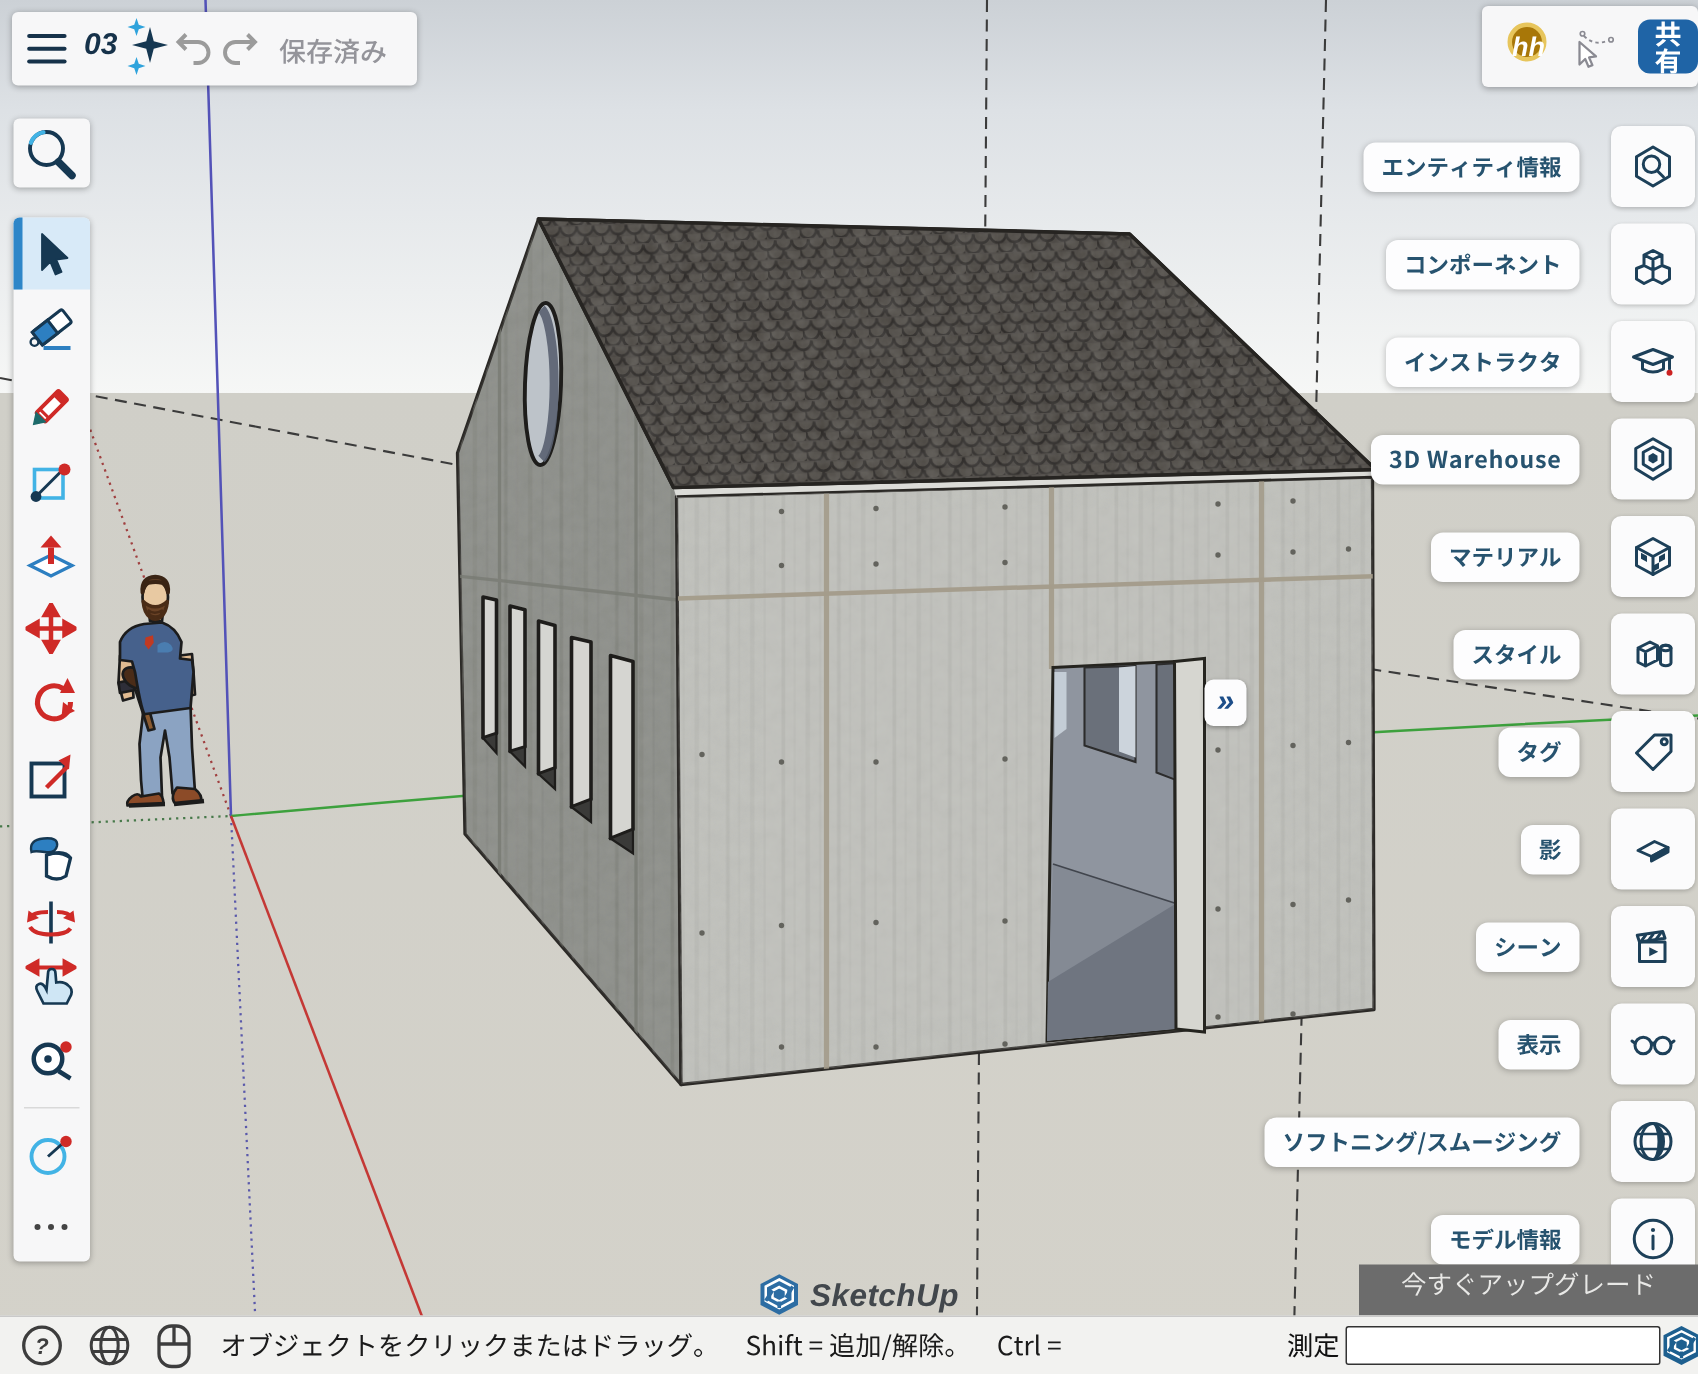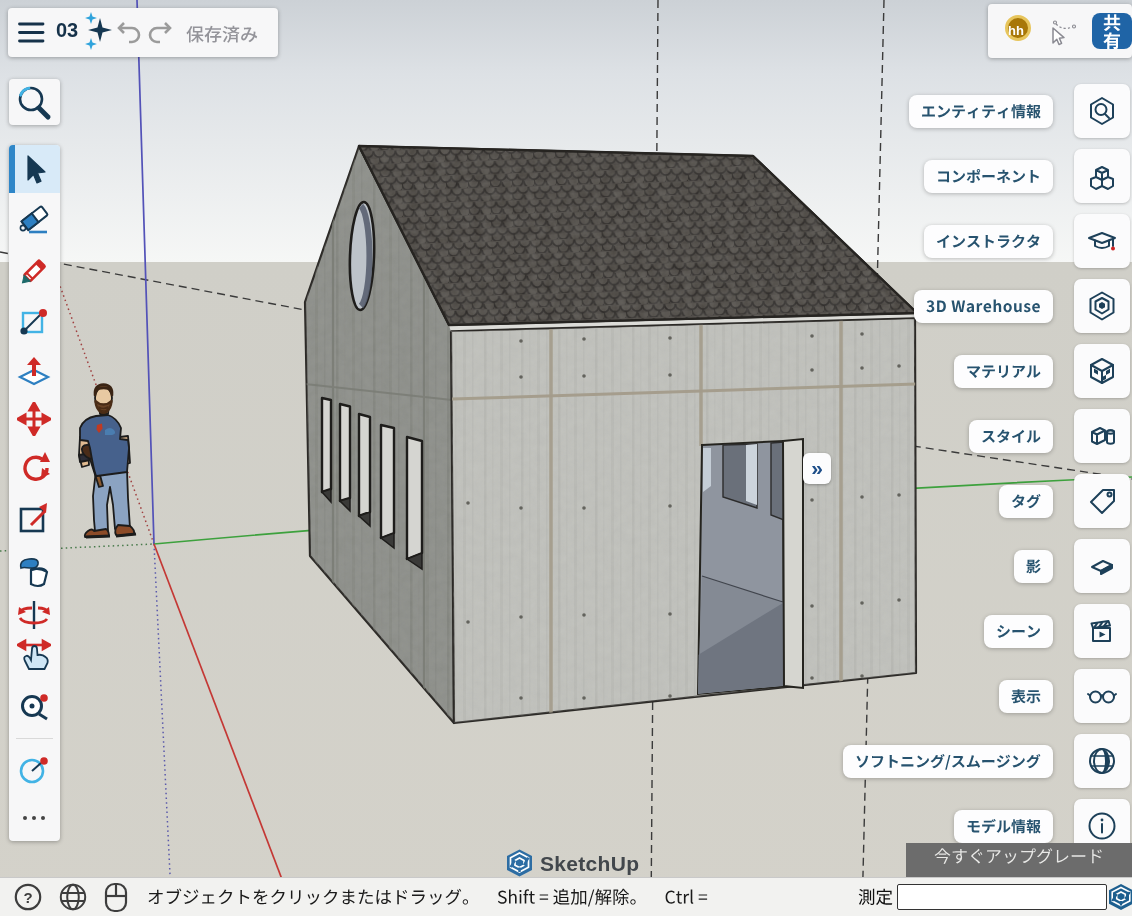--- a/index.html
+++ b/index.html
@@ -1,27 +1,27 @@
 <!DOCTYPE html>
 <html><head><meta charset="utf-8"><style>
 * { margin:0; padding:0; box-sizing:border-box; }
 html,body { width:1132px; height:916px; overflow:hidden; font-family:"Liberation Sans",sans-serif; }
-#page { position:relative; width:1132px; height:820px; background:#a3a3a3; }
+#page { position:relative; width:1132px; height:820px; background:#a3a3a3;font-style:italic; }
 #scene { position:absolute; left:0; top:0; }
 .panel { position:absolute; background:#f7f7f8; border-radius:4px; box-shadow:0 1px 4px rgba(0,0,0,0.3); }
 .pill { position:absolute; height:33px; background:#fdfdfe; border-radius:8px; box-shadow:0 1px 4px rgba(0,0,0,0.25); }
 .rbtn { position:absolute; left:1074px; width:56px; height:54px; background:#fbfbfc; border-radius:7px; box-shadow:0 1px 3px rgba(0,0,0,0.22); }
 #statusbar { position:absolute; left:0; top:877px; width:1132px; height:39px; background:#f2f2f0; border-top:1px solid #c9c9c9; }
 #banner { position:absolute; left:906px; top:843px; width:226px; height:34px; background:#6c6c6c; }
 #measure { position:absolute; left:897px; top:884px; width:210px; height:26px; background:#fff; border:1px solid #333; border-radius:2px; }
 #next { position:absolute; left:803px; top:453px; width:28px; height:31px; background:#fcfcfd; border-radius:6px; box-shadow:0 1px 3px rgba(0,0,0,0.3);
   color:#1d4e89; font-weight:bold; font-size:21px; text-align:center; line-height:30px; }
 #share { position:absolute; left:1092px; top:13px; width:40px; height:36px; background:#1f64a6; border-radius:8px; }
 #avatar { position:absolute; left:1005px; top:15px; width:26px; height:26px; border-radius:50%; background:#a87708;
-  border:3px solid #e7c55c; color:#fff; font-weight:bold; font-size:13px; text-align:left; line-height:26px; }
+  border:3px solid #e7c55c; color:#fff; font-weight:bold; font-size:18px; text-align:right; line-height:26px; }
 .lat { position:absolute; color:#16324a; font-weight:bold; }
 </style></head><body>
 <div id="page">
 <svg id="scene" width="1132" height="916" viewBox="0 0 1132 916" xmlns="http://www.w3.org/2000/svg">
 <defs>
 <linearGradient id="sky" x1="0" y1="0" x2="0" y2="1">
  <stop offset="0" stop-color="#ccd1d6"></stop>
           <stop offset="0.28" stop-color="#dde1e5"></stop>
           <stop offset="1" stop-color="#f6f7f6"></stop>
 </linearGradient>

